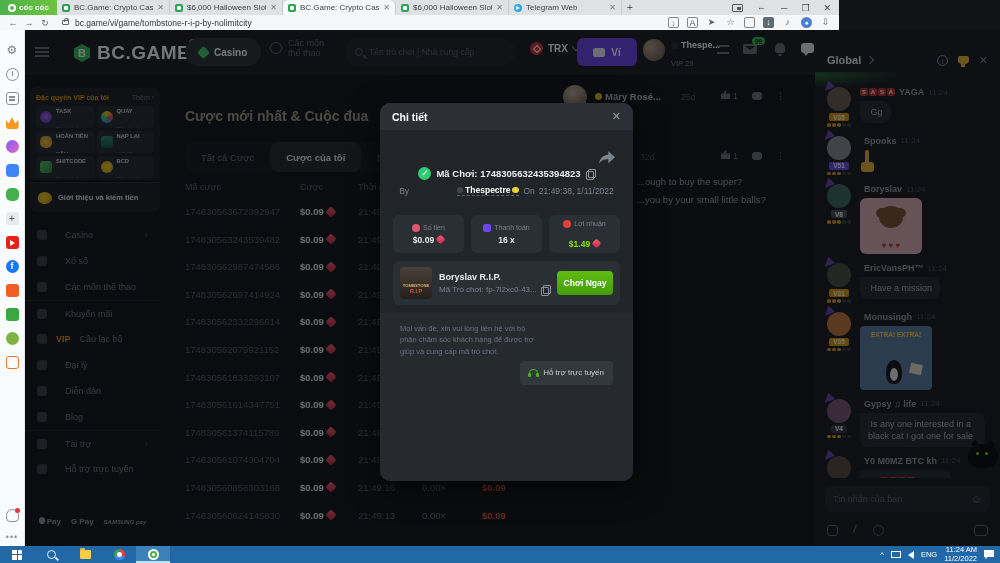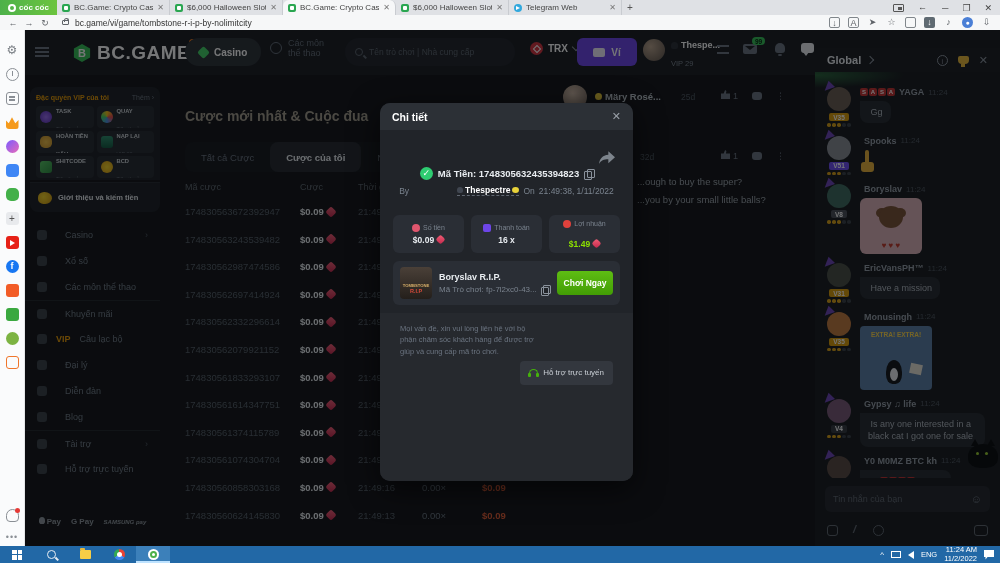--- a/index.html
+++ b/index.html
@@ -1,20 +1,20 @@
 <!DOCTYPE html>
 <html><head>
 <meta charset="utf-8">
 <style>
   * { margin:0; padding:0; box-sizing:border-box; }
   html,body { width:1000px; height:563px; overflow:hidden; }
   body { font-family:"Liberation Sans", sans-serif; background:#101214; position:relative; }
 
   
-  .chrome { position:absolute; top:0; left:0; width:1000px; height:30px; background:#dfe1e5; z-index:200; }
+  .chrome { position:absolute; top:0; left:0; width:839px; height:30px; background:#dfe1e5; z-index:200; }
   .tabstrip { position:absolute; top:0; left:0; right:0; height:15px; display:flex; align-items:stretch; }
   .brand { width:57px; background:linear-gradient(90deg,#4db14a,#6cc43f); color:#fff; font-weight:bold; font-size:8px; display:flex; align-items:center; justify-content:center; gap:3px; }
   .brand-ico { width:8px; height:8px; border:2px solid #fff; border-radius:50%; display:inline-block; }
   .tabs { display:flex; }
   .tab { width:113px; display:flex; align-items:center; gap:4px; padding:0 5px; font-size:8px; color:#444; border-right:1px solid #c9ccd1; }
   .tab.active { background:#f6f7f8; border-radius:6px 6px 0 0; }
   .tab-title { flex:1; white-space:nowrap; overflow:hidden; }
   .fav { width:8px; height:8px; border-radius:2px; flex:0 0 auto; }
   .fav.bc { background:#2aa651; position:relative; }
   .fav.bc::after { content:""; position:absolute; inset:2px; background:#fff; border-radius:1px; }
@@ -994,21 +994,21 @@
   <div class="modal">
     <div class="modal-header">
       <span class="modal-title">Chi tiết</span>
       <span class="modal-close">✕</span>
     </div>
     <svg class="share-ico" viewBox="0 0 24 20">
         <path d="M14 0l10 9-10 9v-6C7 12 3 14 0 19 1 11 5 6 14 5V0z" fill="#7d848c"></path>
       </svg>
     <div class="betline">
       <span class="check">✓</span>
-      <span class="betline-label"><span>Mã Tiền:</span> <span>1748305632435394823</span></span>
+      <span class="betline-label"><span>Mã Chơi:</span> <span>1748305632435394823</span></span>
       <span class="copy-ico"></span>
     </div>
     <div class="byline">
       <span>By</span>
       <span class="player">
           <i class="mini-suit"></i>
           <span>Thespectre</span>
           <i class="lemon"></i>
         </span>
       <span>On</span>

